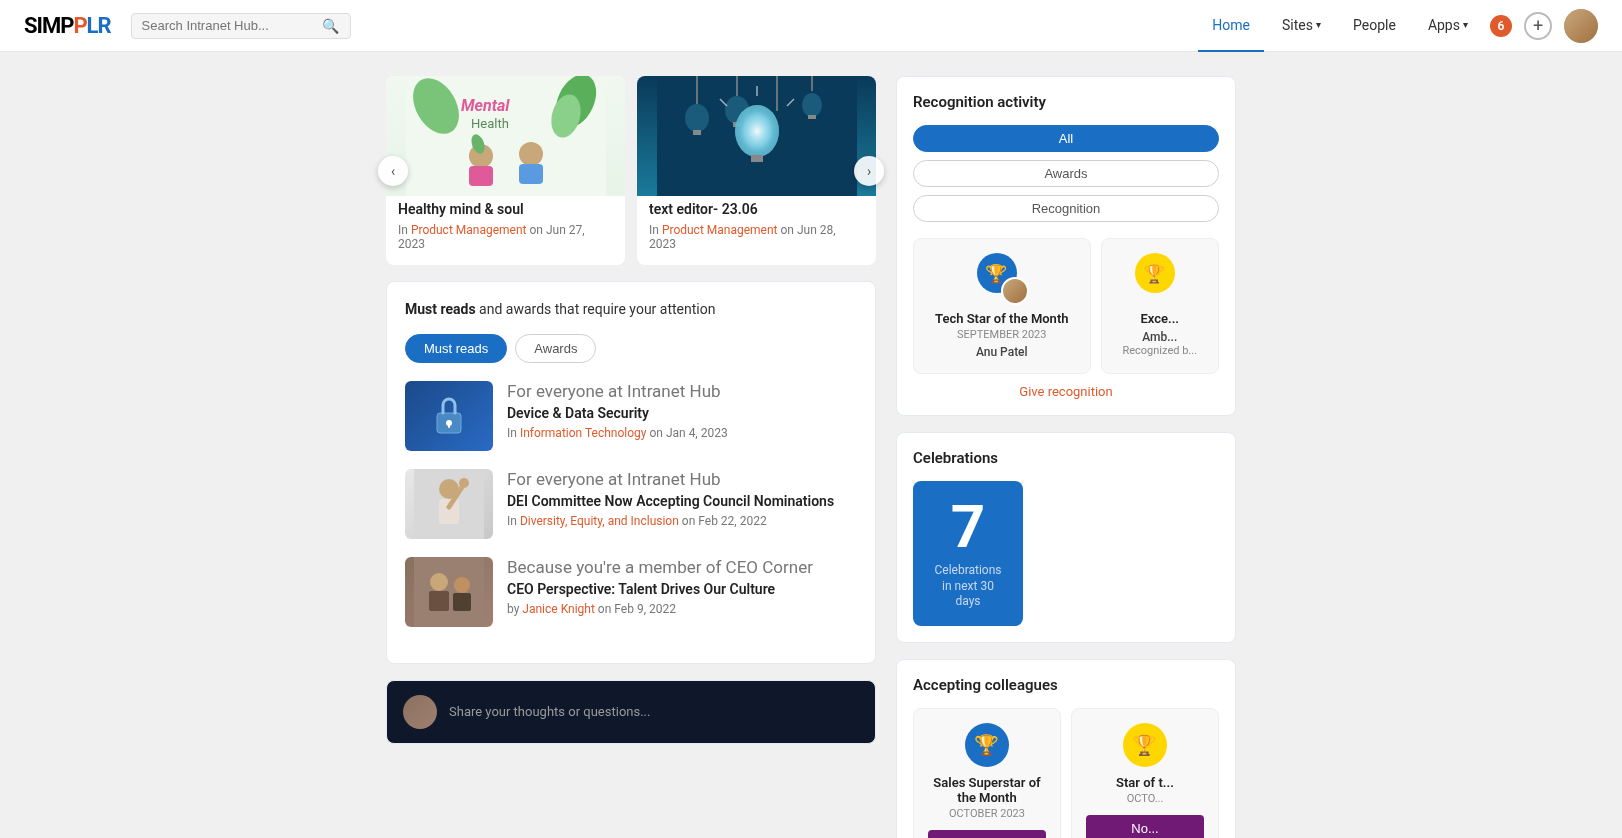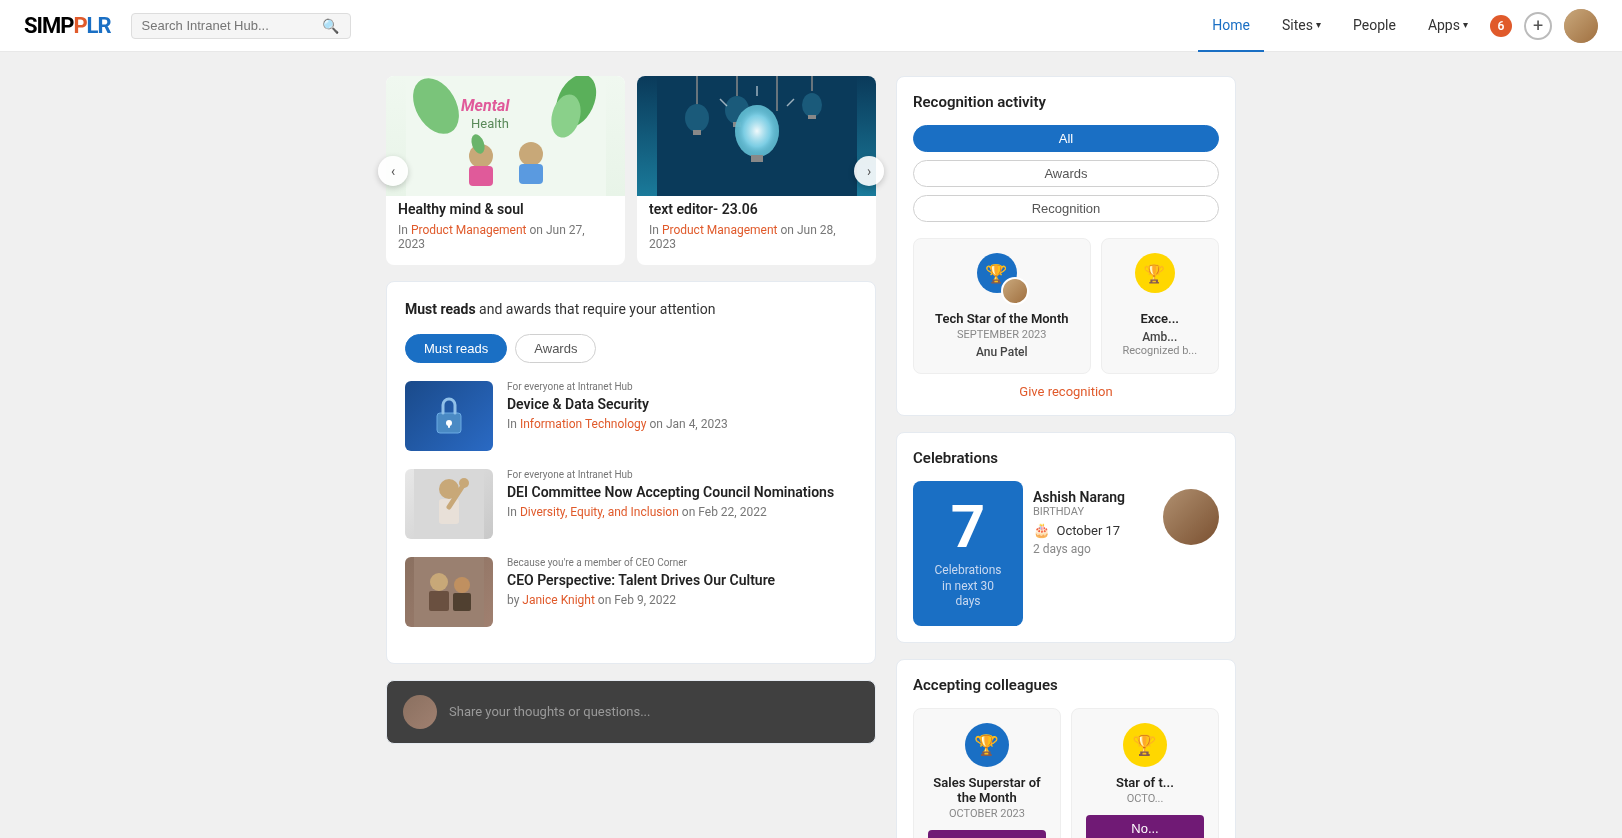--- a/index.html
+++ b/index.html
@@ -108,28 +108,28 @@
       width: 88px; height: 70px; border-radius: 6px;
       background: linear-gradient(135deg, #e8e8e8, #c8c8c8);
       display: flex; align-items: center; justify-content: center;
     }
     .article-thumb-office {
       width: 88px; height: 70px; border-radius: 6px;
       background: linear-gradient(135deg, #8a7060, #a08070);
       display: flex; align-items: center; justify-content: center;
     }
     .article-info { flex: 1; }
-    .article-audience { font-size: 10px; color: #777; margin-bottom: 3px; }
+    .article-audience { font-size: 17px; color: #777; margin-bottom: 3px; }
     .article-title { font-size: 14px; font-weight: 600; color: #222; margin-bottom: 4px; line-height: 1.3; }
     .article-meta { font-size: 12px; color: #777; }
     .article-meta a { color: #e05a2b; text-decoration: none; }
 
     
     .share-box {
-      background: #404040; border-radius: 8px; padding: 14px 16px;
+      background: #0f172a; border-radius: 8px; padding: 14px 16px;
       display: flex; align-items: center; gap: 12px;
       border: 1px solid #e5eaf0;
       justify-content: center;
     }
     .share-avatar {
       width: 34px; height: 34px; border-radius: 50%;
       background: linear-gradient(135deg, #8a7060, #a08070); flex-shrink: 0;
     }
     .share-input { font-size: 13px; color: #999; flex: 1; }
 
@@ -466,34 +466,20 @@
     <div class="panel">
       <div class="panel-title">Celebrations</div>
       <div class="celebrations-container">
         <div class="celebrations-blue">
           <div class="celebrations-num">7</div>
           <div class="celebrations-label">
             <span>Celebrations</span><br>
             <span>in next 30 days</span>
           </div>
         </div>
-        <div class="celebration-person">
-          <div style="display:flex; gap:10px; align-items:flex-start;">
-            <div style="flex:1;">
-              <div class="celebration-name">Ashish Narang</div>
-              <div class="celebration-type">Birthday</div>
-              <div class="celebration-date">
-                <span class="cake-icon">🎂</span>
-                <span>October 17</span>
-              </div>
-              <div class="celebration-ago">2 days ago</div>
-            </div>
-            <div style="width:56px; height:56px; border-radius:50%; background: linear-gradient(135deg, #b09070, #7a5030); flex-shrink:0;"></div>
-          </div>
-        </div>
       </div>
     </div>
 
     <div class="panel">
       <div class="panel-title">Accepting colleagues</div>
       <div class="nominate-cards">
 
         <div class="nominate-card">
           <div class="nominate-trophy">🏆</div>
           <div class="nominate-award">Sales Superstar of the Month</div>

